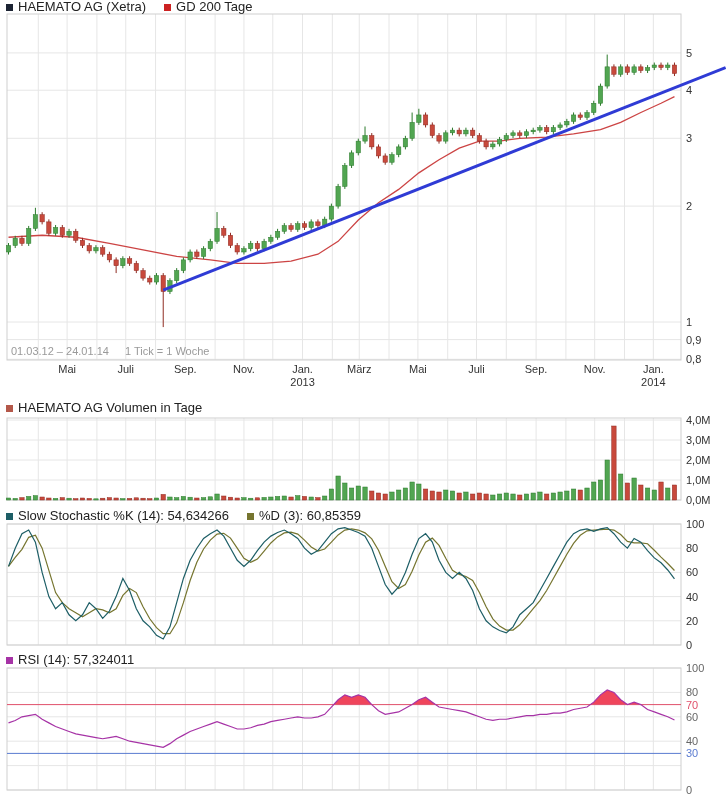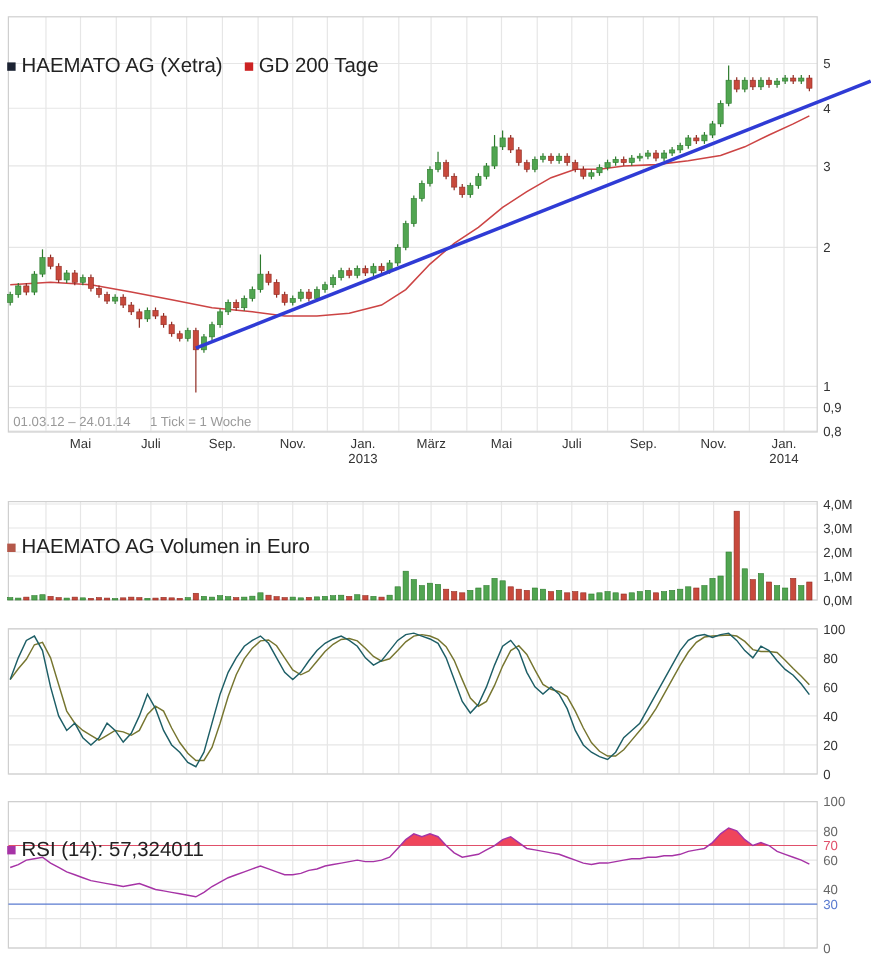--- a/index.html
+++ b/index.html
@@ -1,20 +1,20 @@
 <!DOCTYPE html>
 <html><head>
 <meta charset="utf-8">
 <style>
   html,body{margin:0;padding:0;background:#fff;}
   .stage{position:relative;width:726px;height:796px;background:#fff;overflow:hidden;
          font-family:"Liberation Sans",sans-serif;}
   svg{position:absolute;left:0;top:0;}
   svg text{font-family:"Liberation Sans",sans-serif;}
-  .legend{position:absolute;display:flex;align-items:center;font-size:17px;color:#222;line-height:12px;margin-top:48px;}
+  .legend{position:absolute;display:flex;align-items:center;font-size:13px;color:#222;line-height:12px;}
   .legend .item{display:flex;align-items:center;margin-right:18px;}
   .legend .sw{width:7px;height:7px;display:inline-block;margin-right:5px;flex:none;}
 </style>
 </head>
 <body>
 
 <div class="stage">
   <svg id="chart-svg" width="726" height="796" viewBox="0 0 726 796">
       <g>
         <line x1="7" y1="52.896548330632754" x2="681" y2="52.896548330632754" stroke="#e6e6e6"></line>
@@ -503,24 +503,34 @@
     </span>
     <span class="item">
       <span class="sw" style="background: rgb(204, 34, 34);"></span>
       <span>GD 200 Tage</span>
     </span>
   </div>
 
   <div class="legend" style="left:6px;top:402px;">
     <span class="item">
       <span class="sw" style="background: rgb(180, 88, 74);"></span>
-      <span>HAEMATO AG Volumen in Euro</span>
+      <span>HAEMATO AG Volumen in Tage</span>
     </span>
   </div>
 
+  <div class="legend" style="left:6px;top:510px;">
+    <span class="item">
+      <span class="sw" style="background: rgb(29, 94, 102);"></span>
+      <span>Slow Stochastic %K (14): 54,634266</span>
+    </span>
+    <span class="item">
+      <span class="sw" style="background: rgb(118, 117, 47);"></span>
+      <span>%D (3): 60,85359</span>
+    </span>
+  </div>
 
   <div class="legend" style="left:6px;top:654px;justify-content:flex-end;">
     <span class="item">
       <span class="sw" style="background: rgb(166, 51, 166);"></span>
       <span>RSI (14): 57,324011</span>
     </span>
   </div>
 </div>
 
 </body></html>

